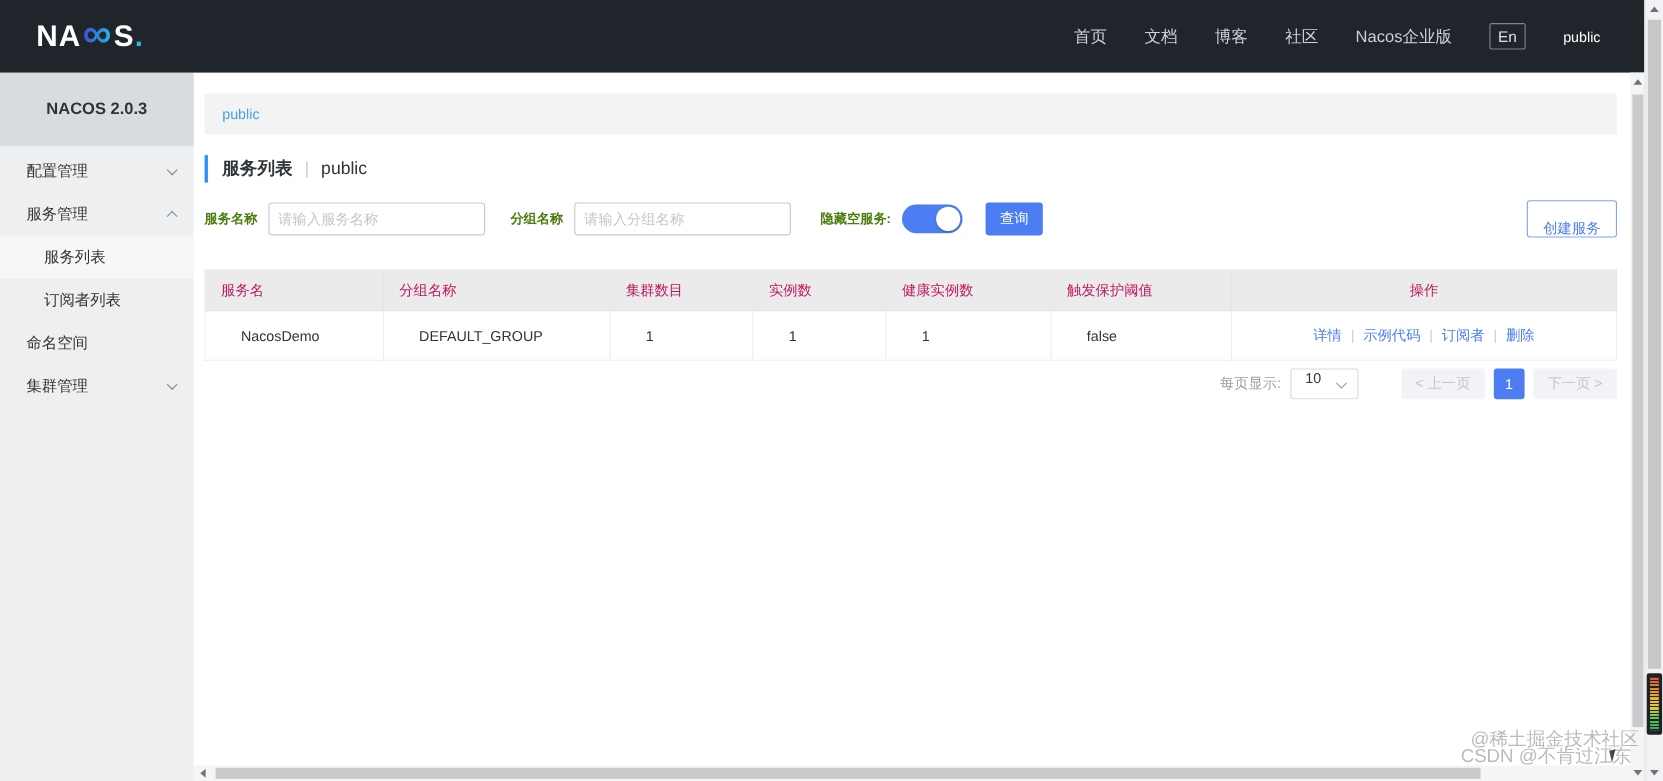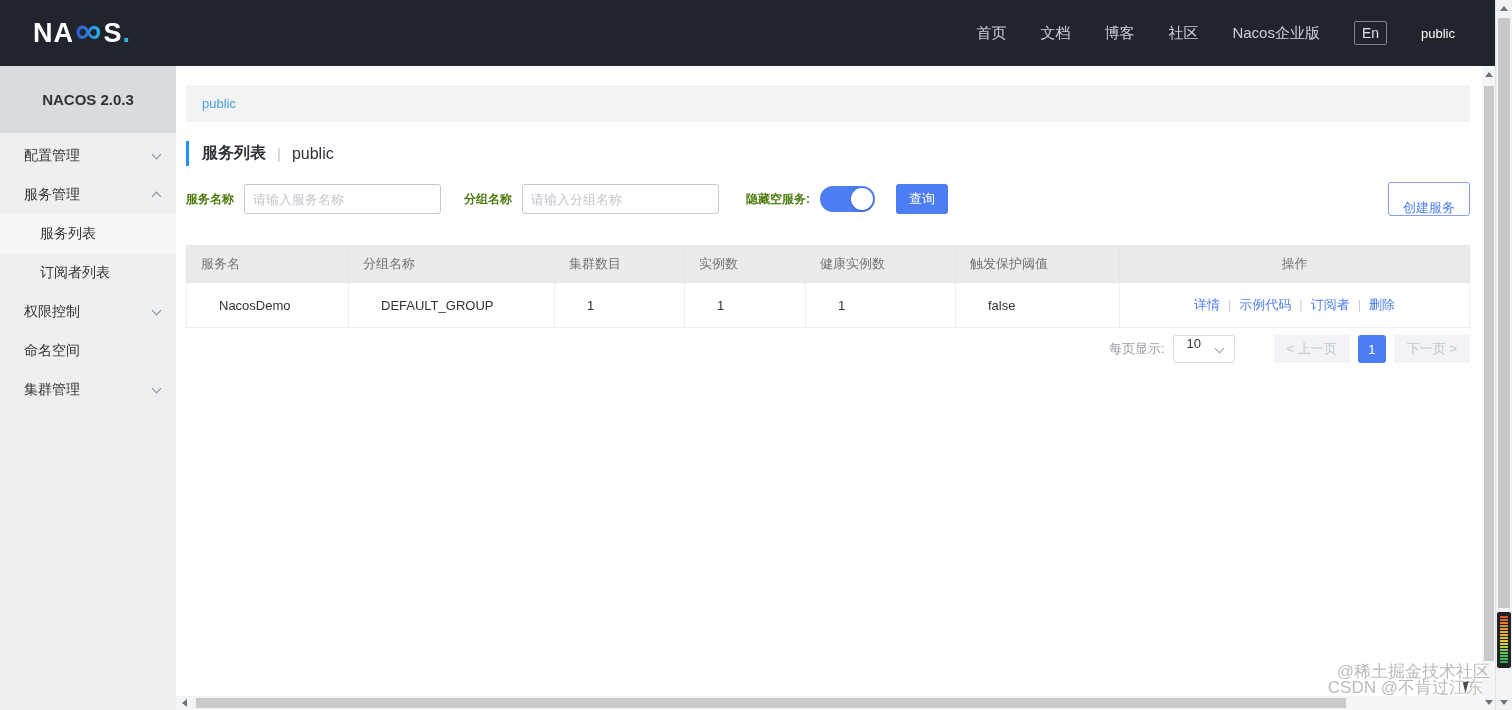--- a/index.html
+++ b/index.html
@@ -43,21 +43,21 @@
   .f-label { font-size:12px; font-weight:bold; color:#4d7c0f; margin-right:10px; white-space:nowrap; }
   .f-input { width:197px; height:30px; border:1px solid #c6c9d1; border-radius:3px; font-size:13px; padding:0 8px; color:#333; outline:none; font-family:inherit; }
   .f-input::placeholder { color:#c3c6cc; }
   .gap23 { margin-left:23px; } .gap27 { margin-left:27px; }
   .toggle { position:relative; width:55px; height:26px; border-radius:13px; background:#4c7df2; cursor:pointer; margin-right:21px; }
   .toggle .knob { position:absolute; right:2px; top:2px; width:22px; height:22px; border-radius:50%; background:#fff; box-shadow:0 1px 2px rgba(0,0,0,.25); }
   .btn-primary { height:30px; min-width:50px; padding:0 13px; background:#4c7df2; color:#fff; border:none; border-radius:3px; font-size:13px; cursor:pointer; font-family:inherit; }
   .btn-create { margin-left:auto; height:28px; padding:16px 14px; background:#fff; color:#4c7df2; border:1px solid #84a2f4; border-radius:3px; font-size:13px; cursor:pointer; font-family:inherit; }
 
   .svc-table { position:absolute; left:10px; top:179px; width:1284px; border-collapse:collapse; table-layout:fixed; }
-  .svc-table th { height:37px; background:#ebebeb; border:1px solid #e3e5e7; font-weight:normal; font-size:13px; color:#737373; text-align:left; padding-left:14px; }
+  .svc-table th { height:37px; background:#ebebeb; border:1px solid #e3e5e7; font-weight:normal; font-size:13px; color:#be185d; text-align:left; padding-left:14px; }
   .svc-table td { height:45px; border:1px solid #eceef0; font-size:13px; color:#333; text-align:left; padding-left:32px; background:#fff; }
   .svc-table th.c-op, .svc-table td.c-op { text-align:center; padding-left:0; }
   .op-link { color:#4c7df2; text-decoration:none; font-size:13px; cursor:pointer; }
   .op-sep { color:#c9cede; margin:0 8px; font-size:13px; }
 
   .pagination { position:absolute; left:10px; top:269px; width:1284px; height:28px; display:flex; align-items:center; justify-content:flex-end; }
   .pg-label { color:#9b9ea3; font-size:13px; }
   .pg-select { position:relative; width:62px; height:28px; border:1px solid #d8dade; border-radius:3px; margin-left:8px; display:flex; align-items:flex-start; cursor:pointer; background:#fff; }
   .pg-select .val { font-size:13px; margin-left:13px; color:#333; }
   .sel-chev { position:absolute; right:11px; top:9px; width:7px; height:7px; border-right:1px solid #9a9da2; border-bottom:1px solid #9a9da2; transform:rotate(45deg); }
@@ -127,24 +127,20 @@
     </div>
     <div class="menu-item">
       <span>服务管理</span>
       <span class="chev up"></span>
     </div>
     <div class="menu-item child selected">
       <span>服务列表</span>
     </div>
     <div class="menu-item child">
       <span>订阅者列表</span>
-    </div>
-    <div class="menu-item">
-      <span>权限控制</span>
-      <span class="chev down"></span>
     </div>
     <div class="menu-item">
       <span>命名空间</span>
     </div>
     <div class="menu-item">
       <span>集群管理</span>
       <span class="chev down"></span>
     </div>
   </div>
 </div>

